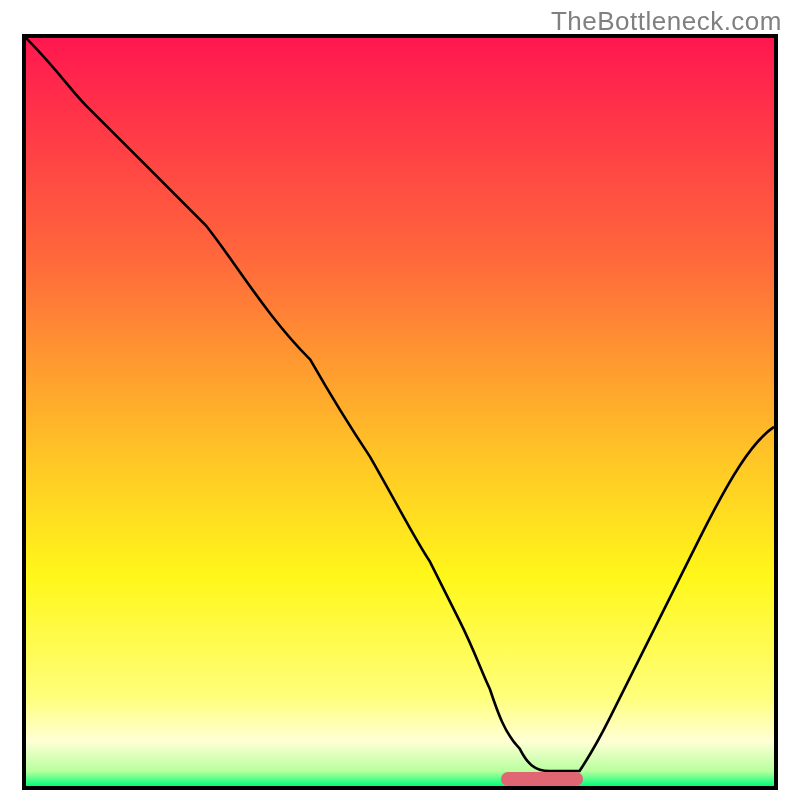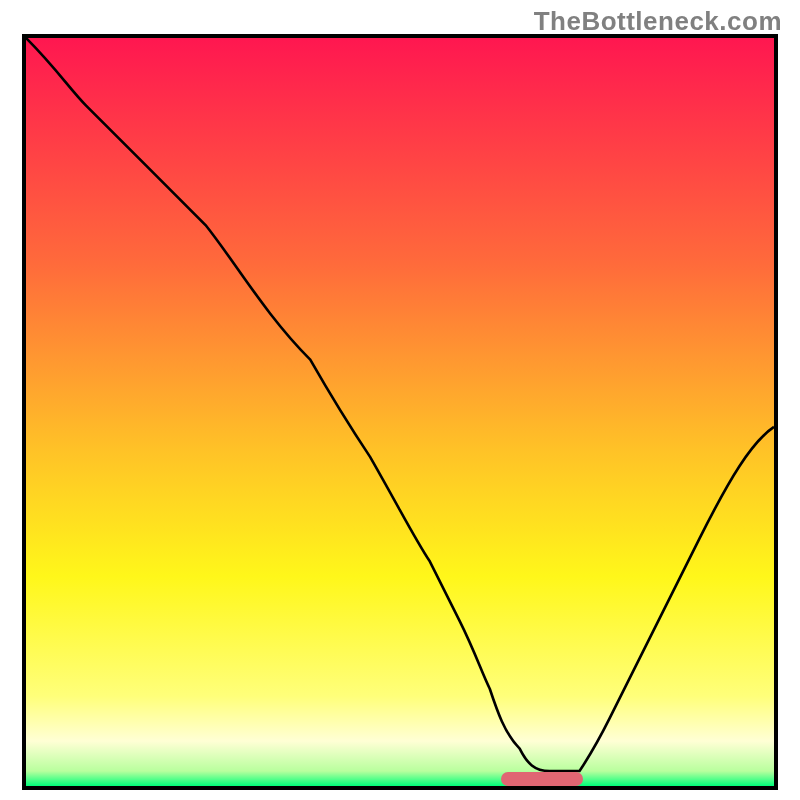--- a/index.html
+++ b/index.html
@@ -14,21 +14,21 @@
     position: relative;
     width: 800px;
     height: 800px;
   }
   .watermark {
     position: absolute;
     top: 6px;
     right: 18px;
     color: #808080;
     font-size: 26px;
-    font-weight: 700;
+    font-weight: 400;
     letter-spacing: 0.5px;
     z-index: 5;
   }
   .chart-box {
     position: absolute;
     left: 22px;
     top: 34px;
     width: 756px;
     height: 756px;
     border: 4px solid #000000;

